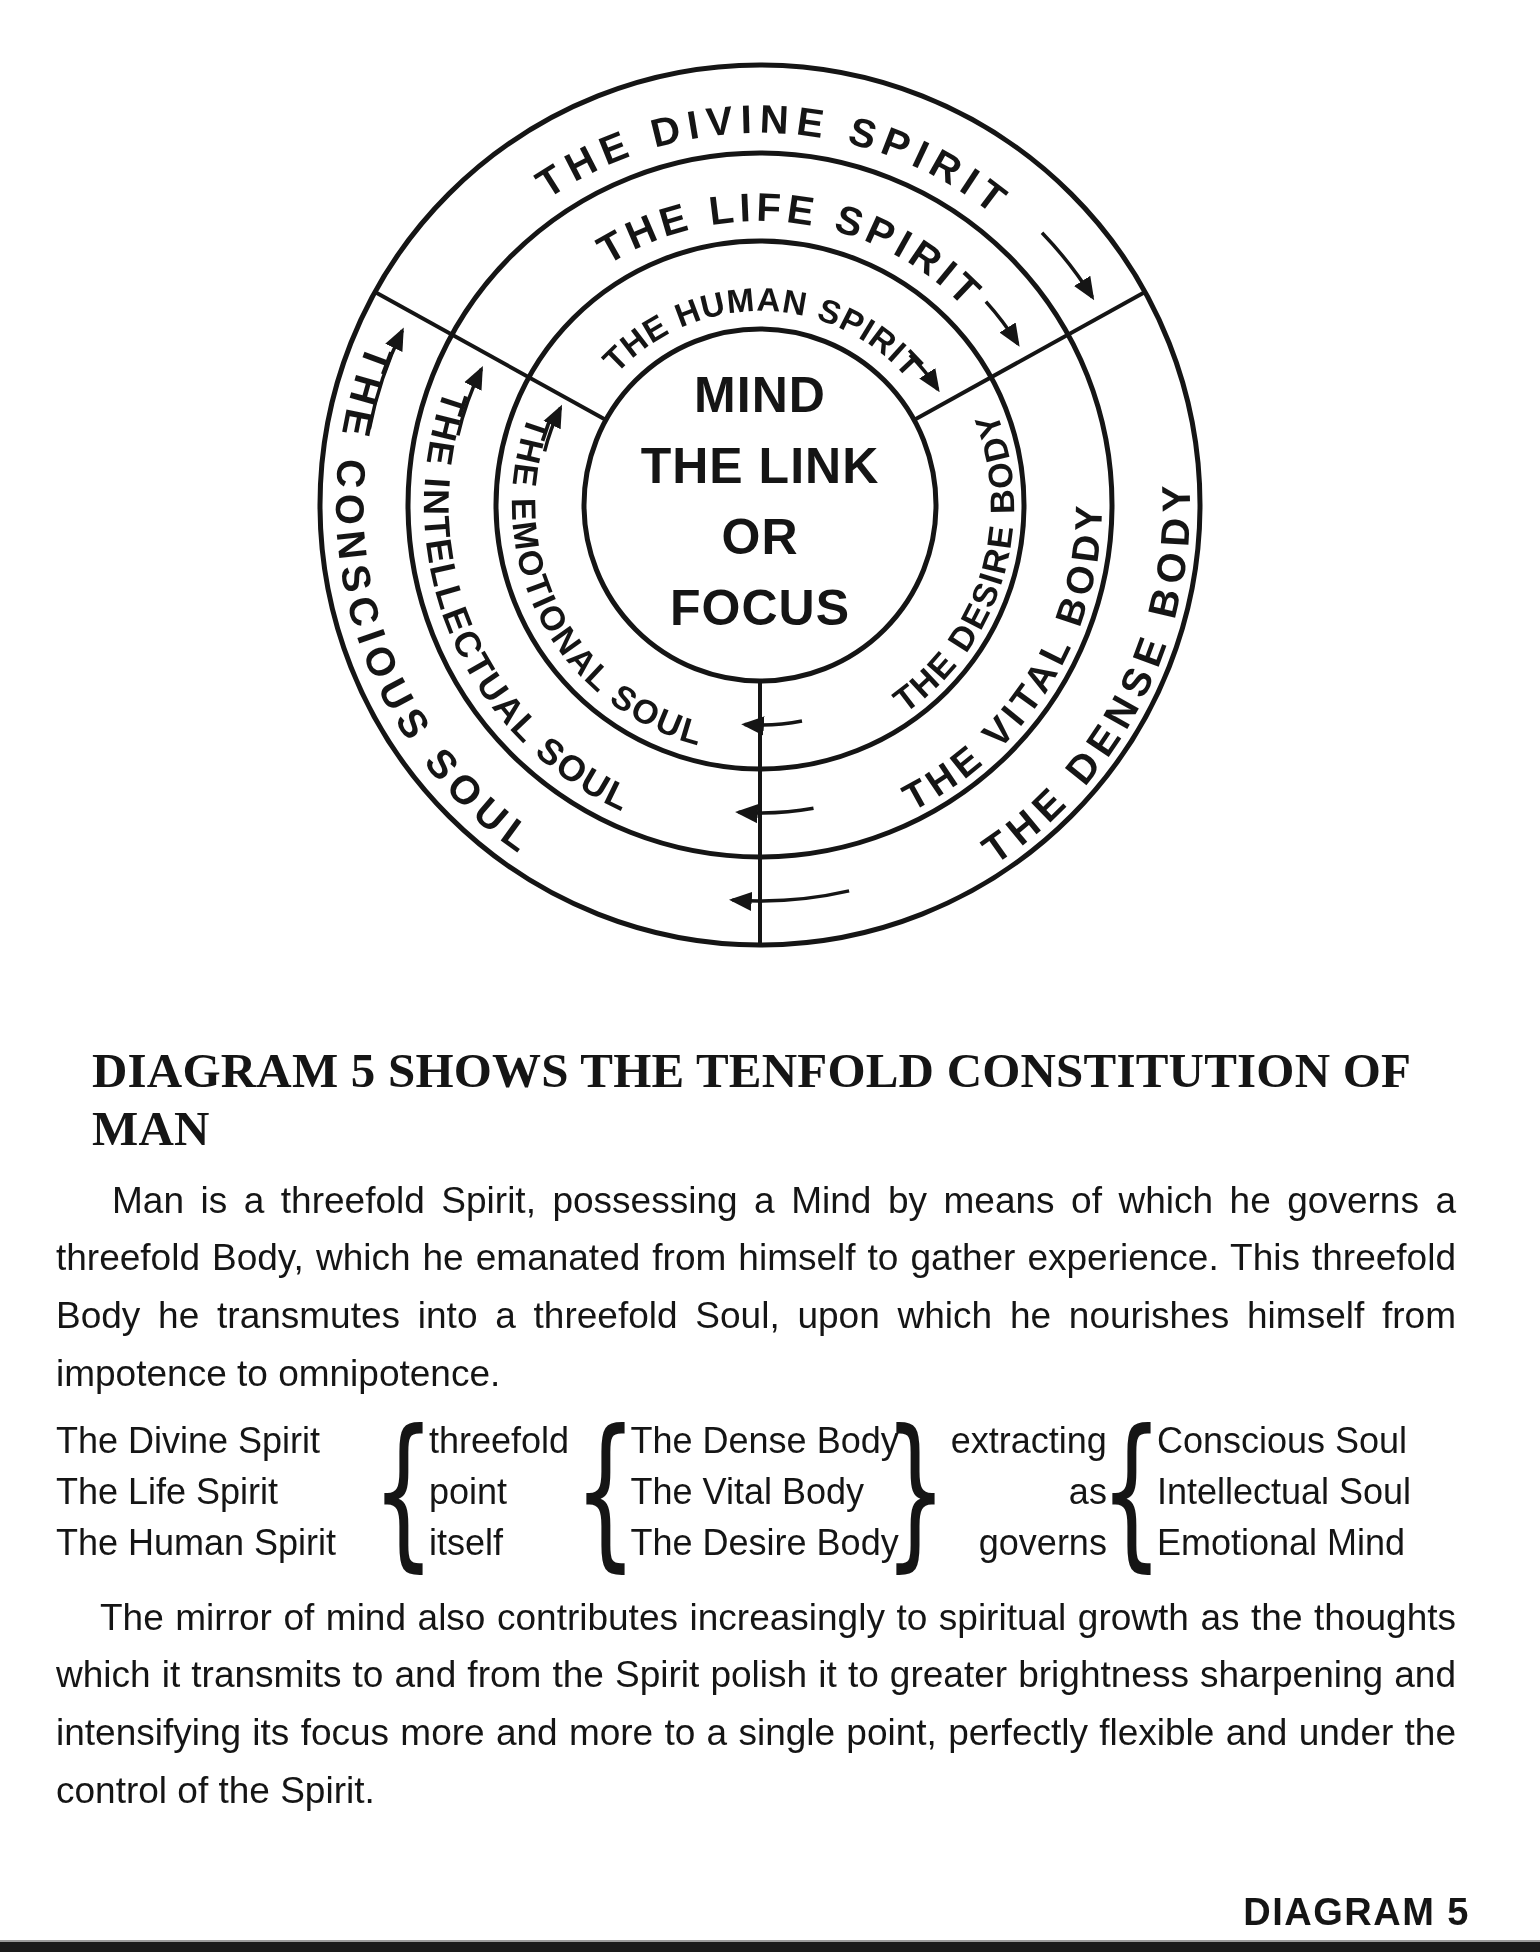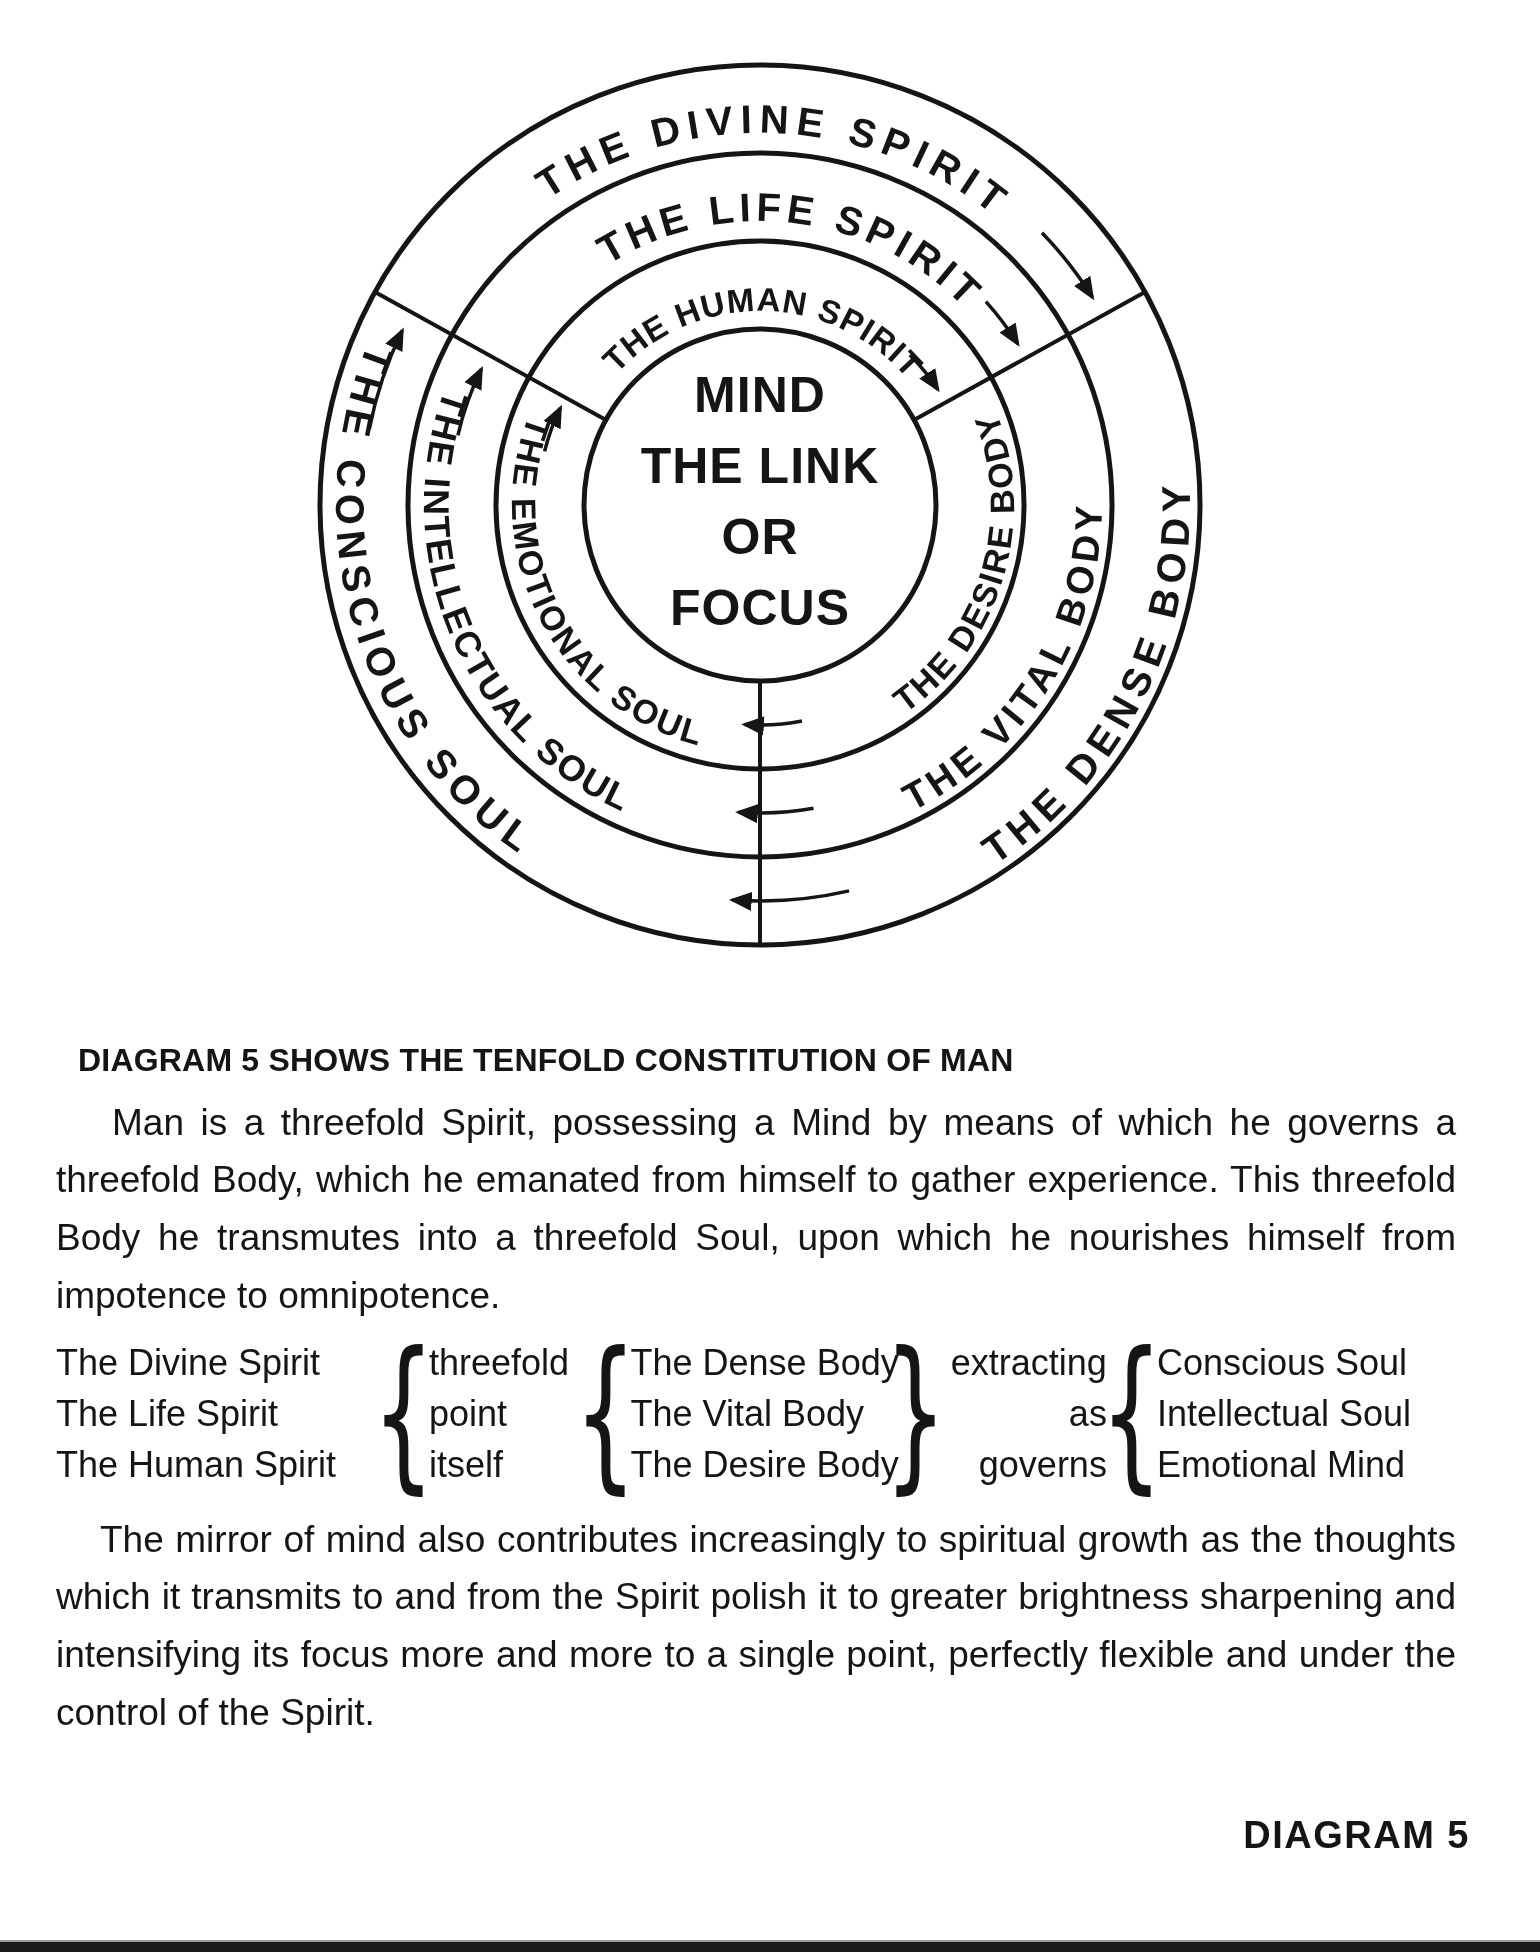--- a/index.html
+++ b/index.html
@@ -5,21 +5,21 @@
   html,body { margin:0; padding:0; }
   body {
     width:1540px; height:1952px; background:#ffffff; position:relative;
     font-family:"Liberation Sans", sans-serif; color:#151515; overflow:hidden;
   }
   .diagram-wrap { width:1540px; height:990px; }
   svg text { fill:#151515; }
   .ring-t { font-family:"Liberation Sans", sans-serif; font-weight:700; }
   .center-t { font-family:"Liberation Sans", sans-serif; font-weight:700; font-size:50px; text-anchor:middle; letter-spacing:1px; }
   .content { padding:0 70px 0 56px; }
-  .heading { font-size:32px; font-weight:700; letter-spacing:0.2px; margin:52px 0 0 22px; line-height:1.18; }
+  .heading { font-size:49px; font-weight:700; letter-spacing:0.2px; margin:52px 0 0 36px; line-height:1.18;font-family:Liberation Serif, serif; }
   .para { font-size:37px; line-height:1.56; text-align:justify; margin:14px 0 0 0; width:1400px; }
   .indent1 { text-indent:56px; }
   .indent2 { text-indent:44px; margin-top:21px; }
   .formula { display:flex; align-items:center; margin-top:12px; font-size:36px; }
   .fcol { line-height:51px; white-space:nowrap; }
   .w-spirits { width:330px; }
   .w-words1  { width:155px; }
   .w-bodies  { width:260px; }
   .w-words2  { width:170px;text-align:right; }
   .w-souls   { width:320px; }

